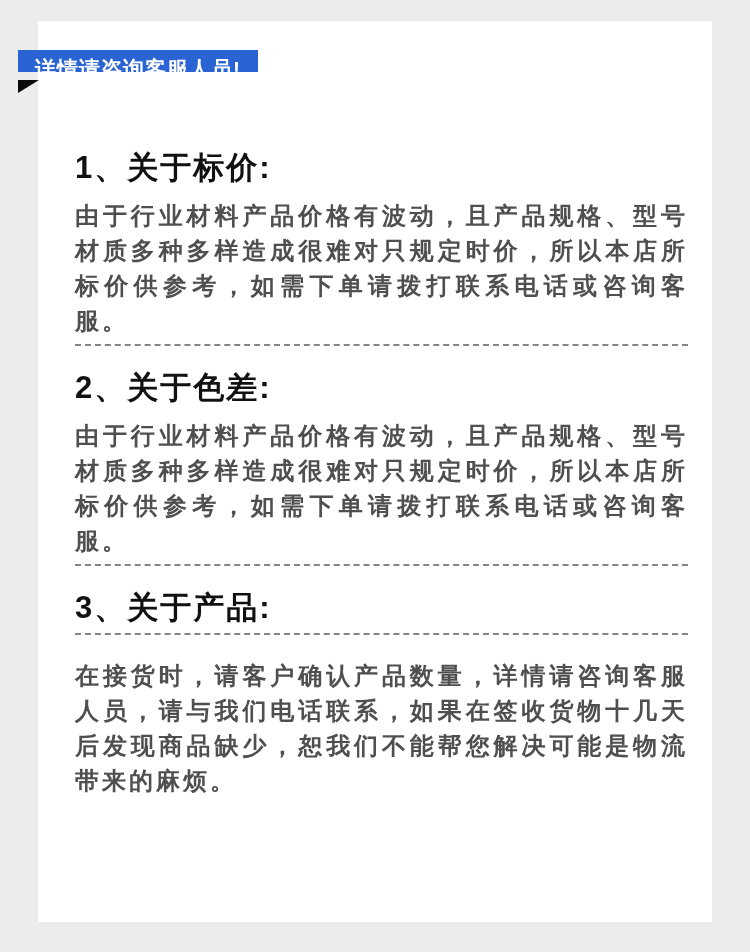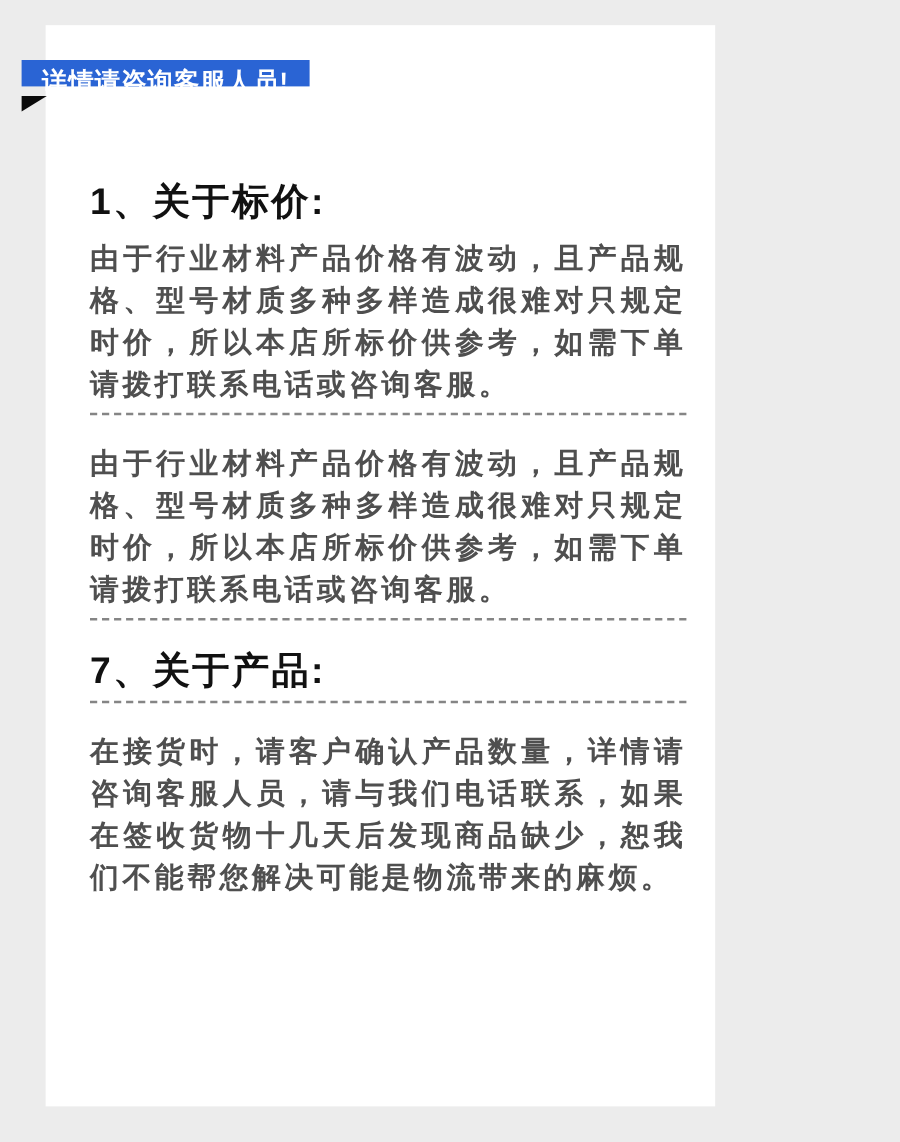--- a/index.html
+++ b/index.html
@@ -9,21 +9,21 @@
     height: 952px;
     position: relative;
     background: #ececec;
     font-family: "Liberation Sans", "DejaVu Sans", sans-serif;
     overflow: hidden;
   }
   .card {
     position: absolute;
     left: 38px;
     top: 21px;
-    width: 558px;
+    width: 674px;
     height: 901px;
     background: #ffffff;
     overflow: hidden;
     padding: 128px 24px 0 37px;
   }
   .ribbon {
     position: absolute;
     left: 18px;
     top: 50px;
     z-index: 5;
@@ -79,26 +79,27 @@
 
 <div class="card">
 
   <div class="section">
     <div class="section-heading">1、关于标价:</div>
     <div class="section-body">由于行业材料产品价格有波动，且产品规格、型号材质多种多样造成很难对只规定时价，所以本店所标价供参考，如需下单请拨打联系电话或咨询客服。</div>
   </div>
   <hr class="divider">
 
   <div class="section">
+    <div class="section-heading">2、关于色差:</div>
     <div class="section-body">由于行业材料产品价格有波动，且产品规格、型号材质多种多样造成很难对只规定时价，所以本店所标价供参考，如需下单请拨打联系电话或咨询客服。</div>
   </div>
   <hr class="divider">
 
   <div class="section">
-    <div class="section-heading">7、关于产品:</div>
+    <div class="section-heading">3、关于产品:</div>
   </div>
   <hr class="divider">
 
   <div class="section">
     <div class="section-body">在接货时，请客户确认产品数量，详情请咨询客服人员，请与我们电话联系，如果在签收货物十几天后发现商品缺少，恕我们不能帮您解决可能是物流带来的麻烦。</div>
   </div>
 
 </div>
 
 </body></html>

